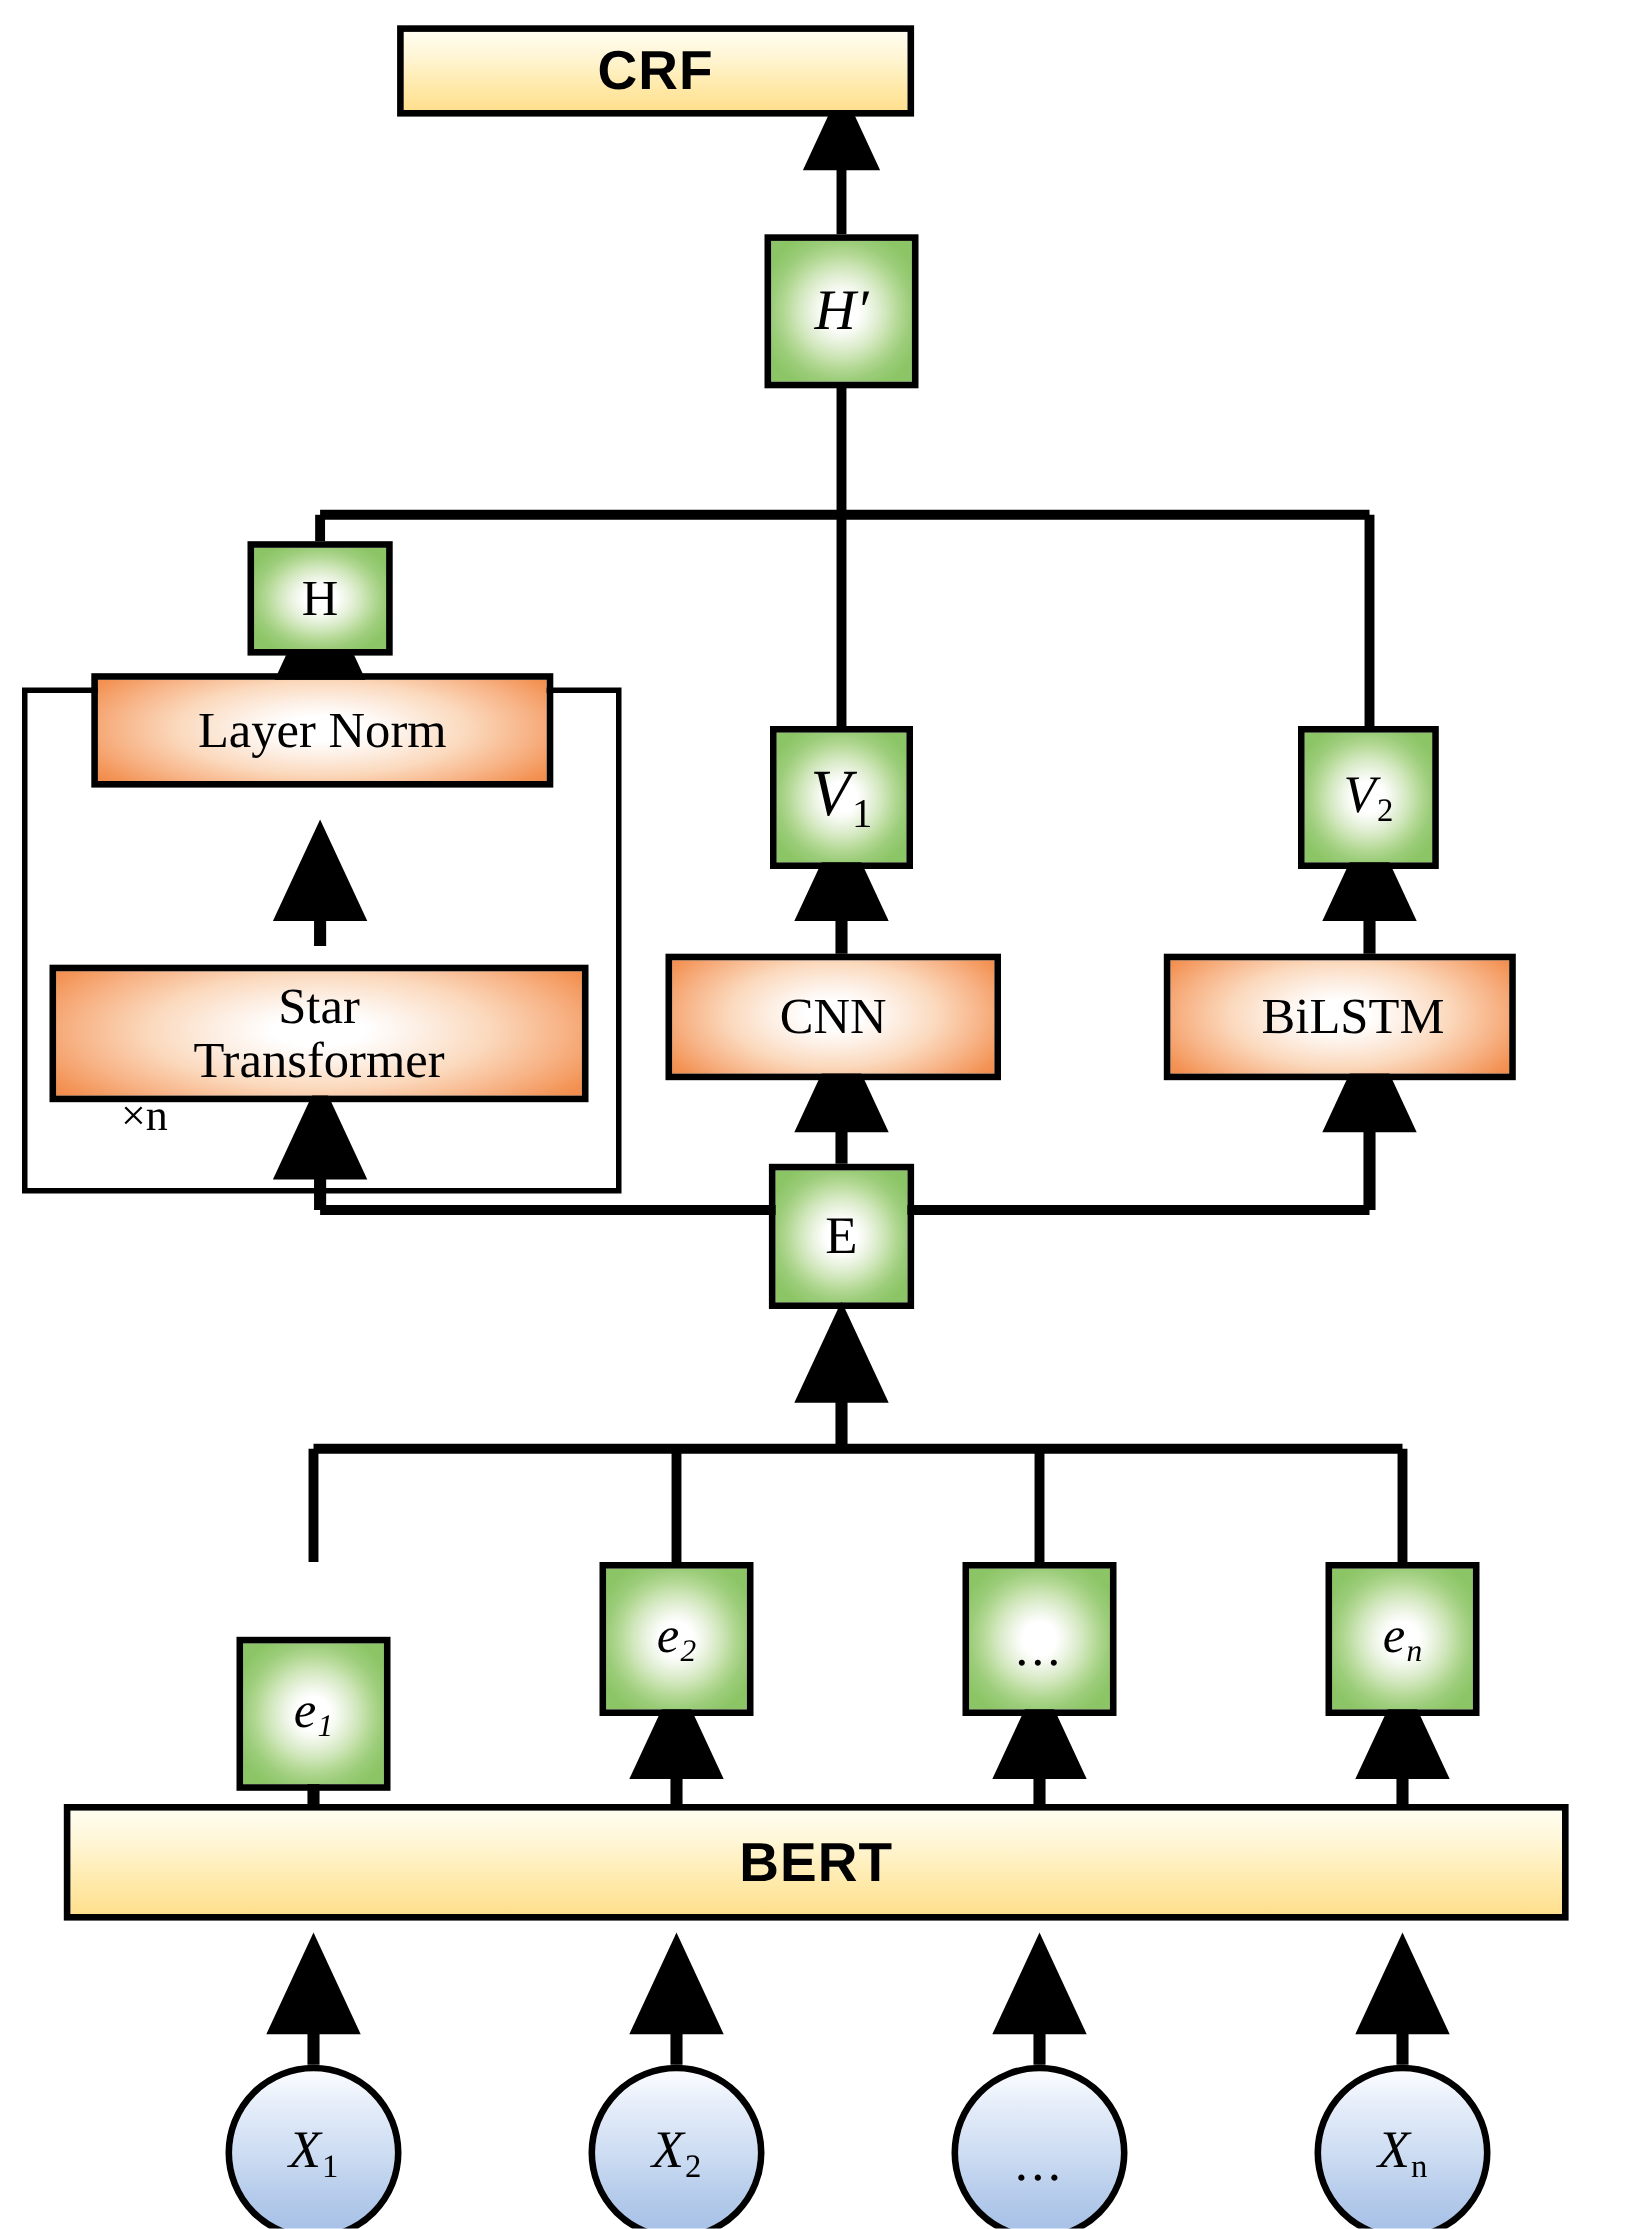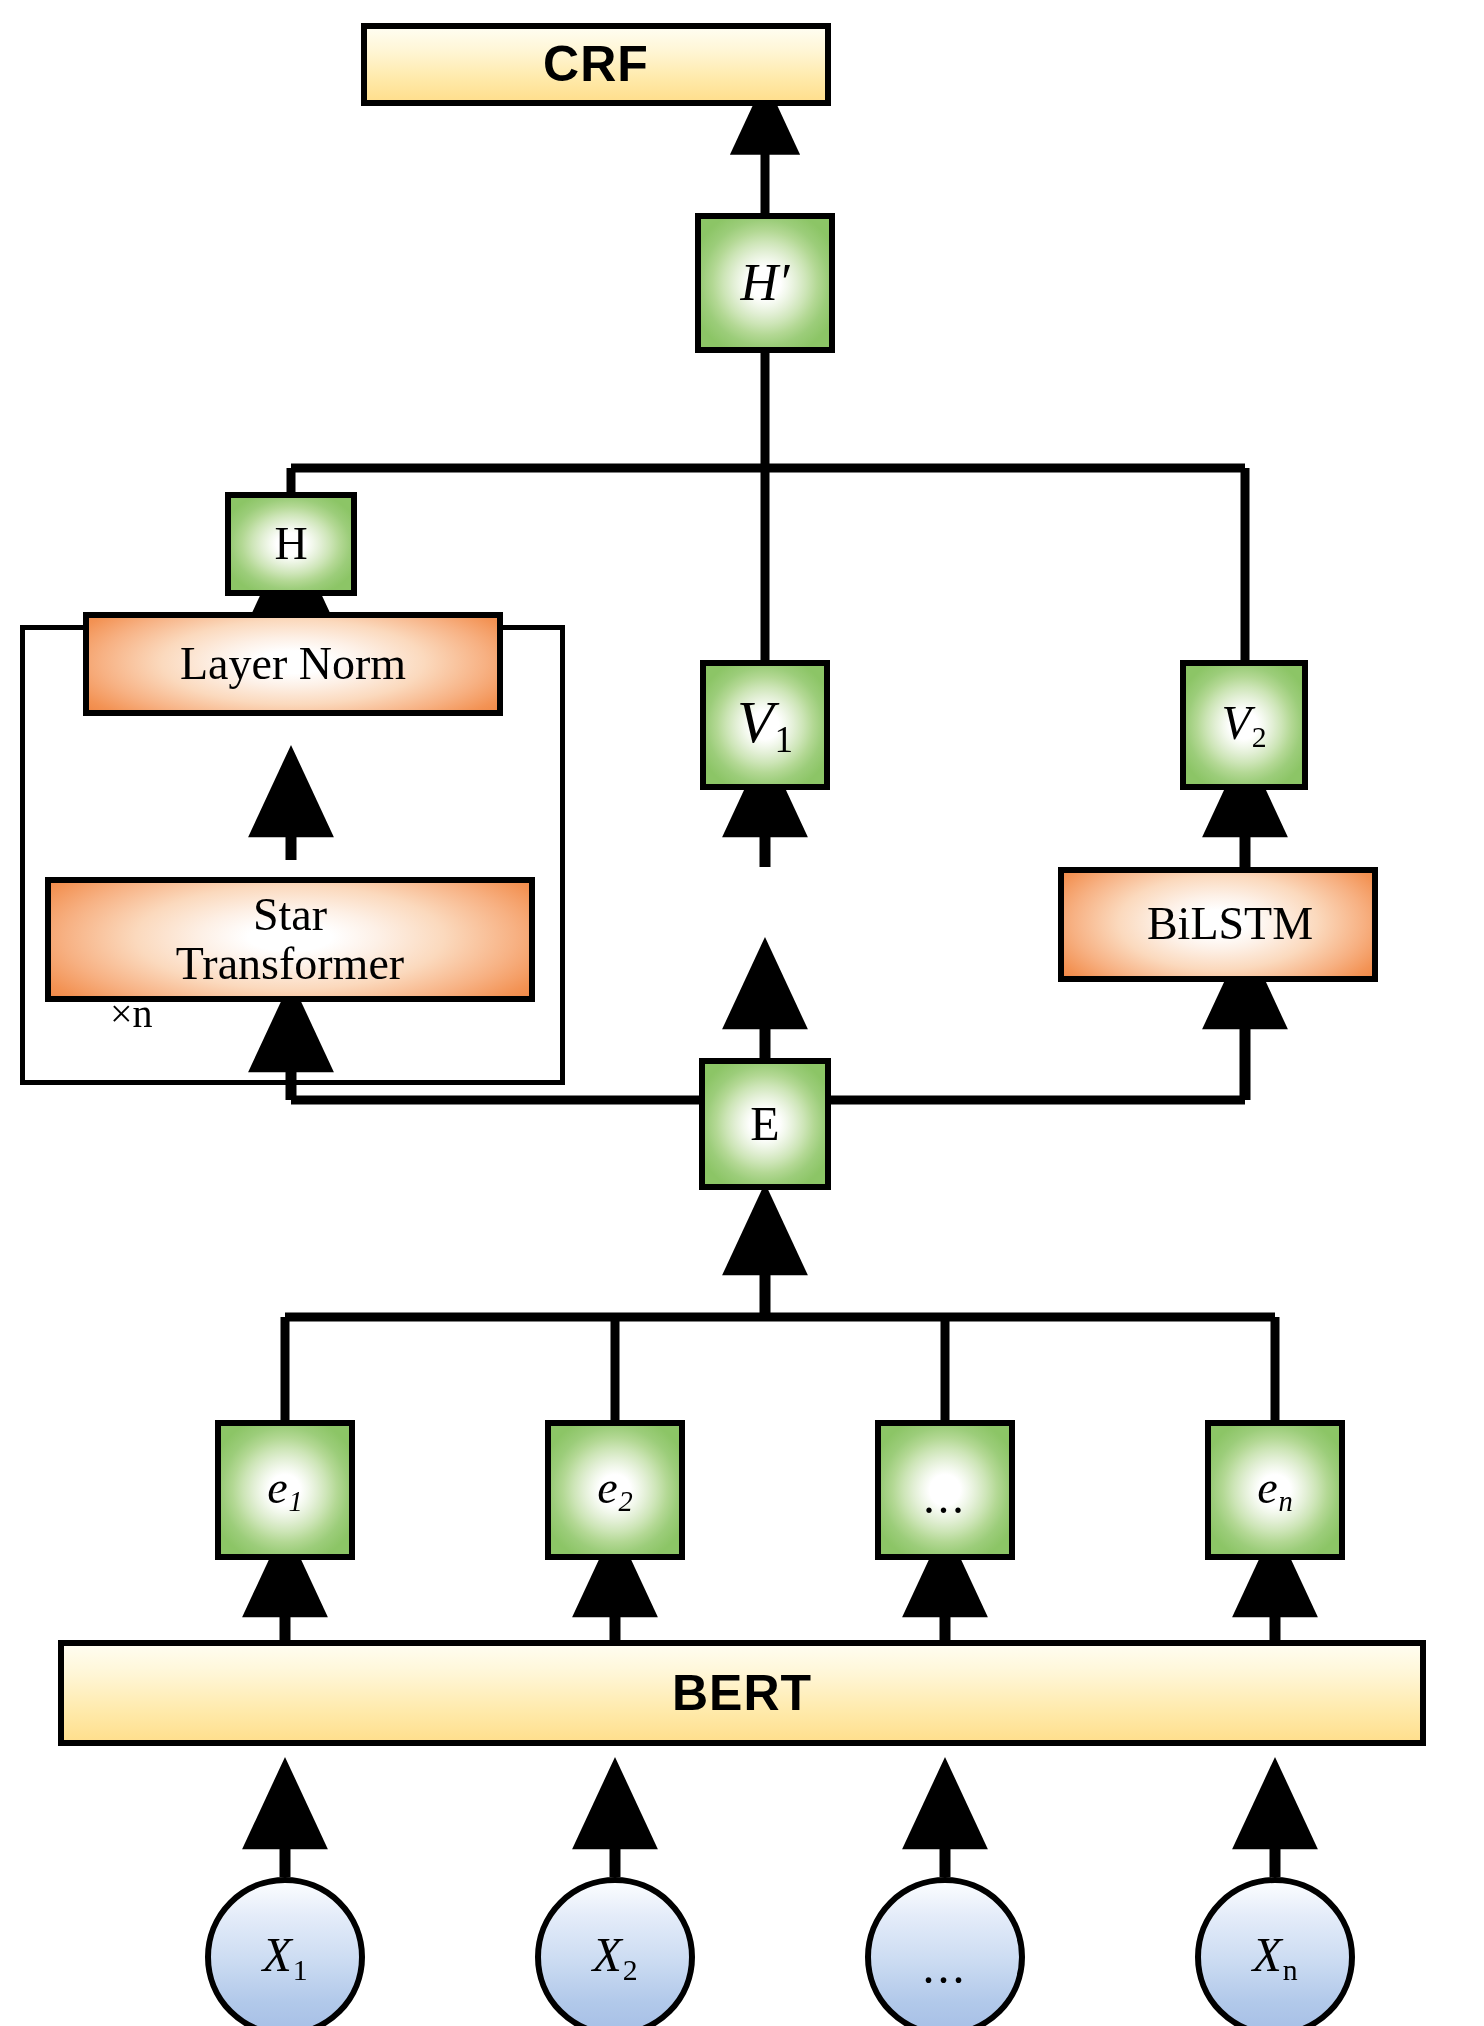--- a/index.html
+++ b/index.html
@@ -176,30 +176,33 @@
       <span class="mi">V</span><span class="sub">1</span>
     </span>
   </div>
 
   <div class="node box-green" style="left:1180px;top:660px;width:128px;height:130px;font-size:48px;">
     <span>
       <span class="mi">V</span><span class="sub">2</span>
     </span>
   </div>
 
+  <div class="node box-orange" style="left:605px;top:867px;width:305px;height:115px;font-size:46px;">
+    <span>CNN</span>
+  </div>
 
   <div class="node box-orange" style="left:1058px;top:867px;width:320px;height:115px;font-size:46px;padding-left:24px;">
     <span>BiLSTM</span>
   </div>
 
   <div class="node box-green" style="left:699px;top:1058px;width:132px;height:132px;font-size:48px;">
     <span>E</span>
   </div>
 
-  <div class="node box-green" style="left:215px;top:1420px;width:140px;height:140px;font-size:46px;">
+  <div class="node box-green" style="left:215px;top:1488px;width:140px;height:140px;font-size:46px;">
     <span>
       <span class="mi">e</span><span class="sub-it">1</span>
     </span>
   </div>
 
   <div class="node box-green" style="left:545px;top:1420px;width:140px;height:140px;font-size:46px;">
     <span>
       <span class="mi">e</span><span class="sub-it">2</span>
     </span>
   </div>

